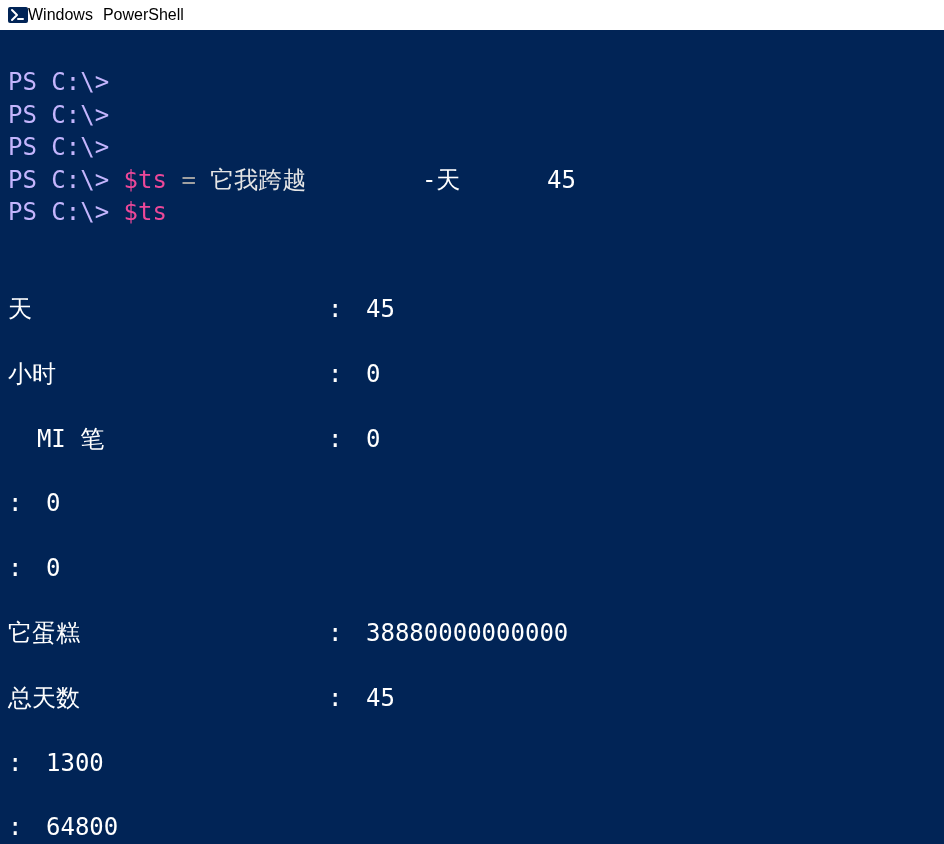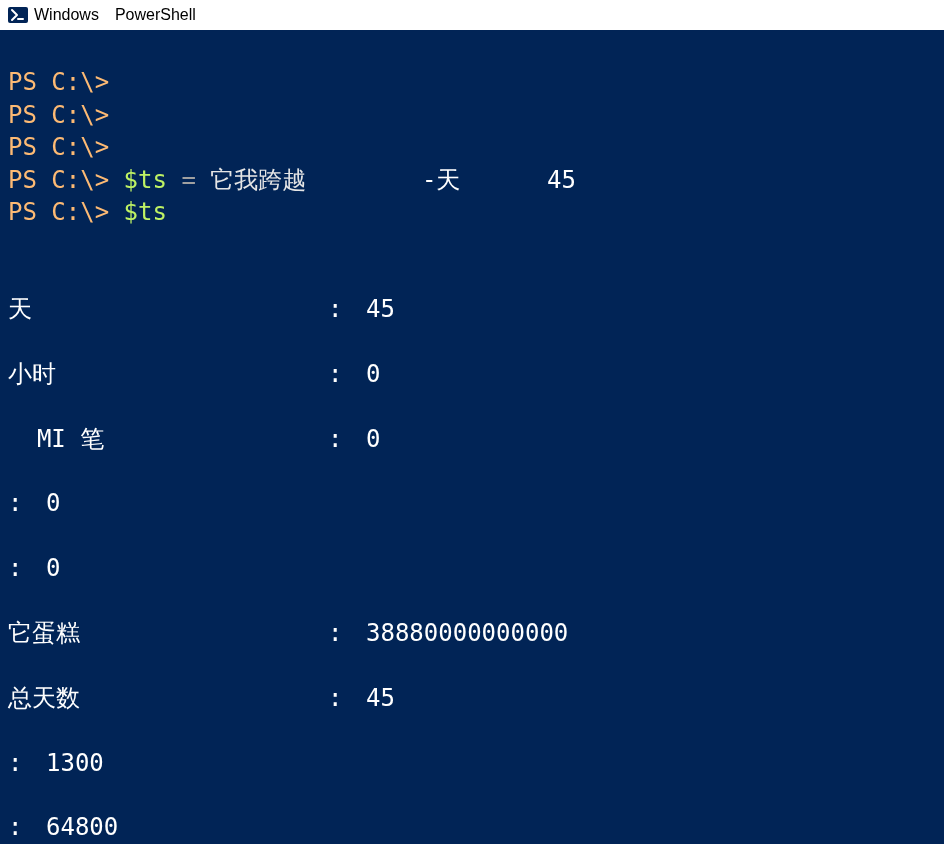--- a/index.html
+++ b/index.html
@@ -13,21 +13,20 @@
       background: #ffffff;
       font-family: 'Segoe UI', 'Microsoft YaHei', sans-serif;
       overflow: hidden;
     }
     .title-bar {
       height: 30px;
       background: #ffffff;
       display: flex;
       align-items: center;
       padding: 2px 8px;
-      gap: 6px;
     }
     .ps-icon {
       width: 20px;
       height: 20px;
       display: inline-flex;
       align-items: center;
       justify-content: center;
     }
     .title-text {
       font-size: 16px;
@@ -43,25 +42,25 @@
       height: 814px;
       padding: 4px 8px;
       font-family: 'Consolas', 'Microsoft YaHei', monospace;
       font-size: 24px;
       line-height: 1.35;
       color: #ffffff;
       white-space: pre;
       overflow: hidden;
     }
     .prompt {
-      color: #fdba74;
+      color: #c4b5fd;
       text-align: right;
     }
     .var {
-      color: #bef264;
+      color: #ec4899;
     }
     .eq {
       color: #a0a0a0;
     }
     .cmd {
       color: #e5e5e5;
     }
     .param {
       color: #ffffff;
     }

